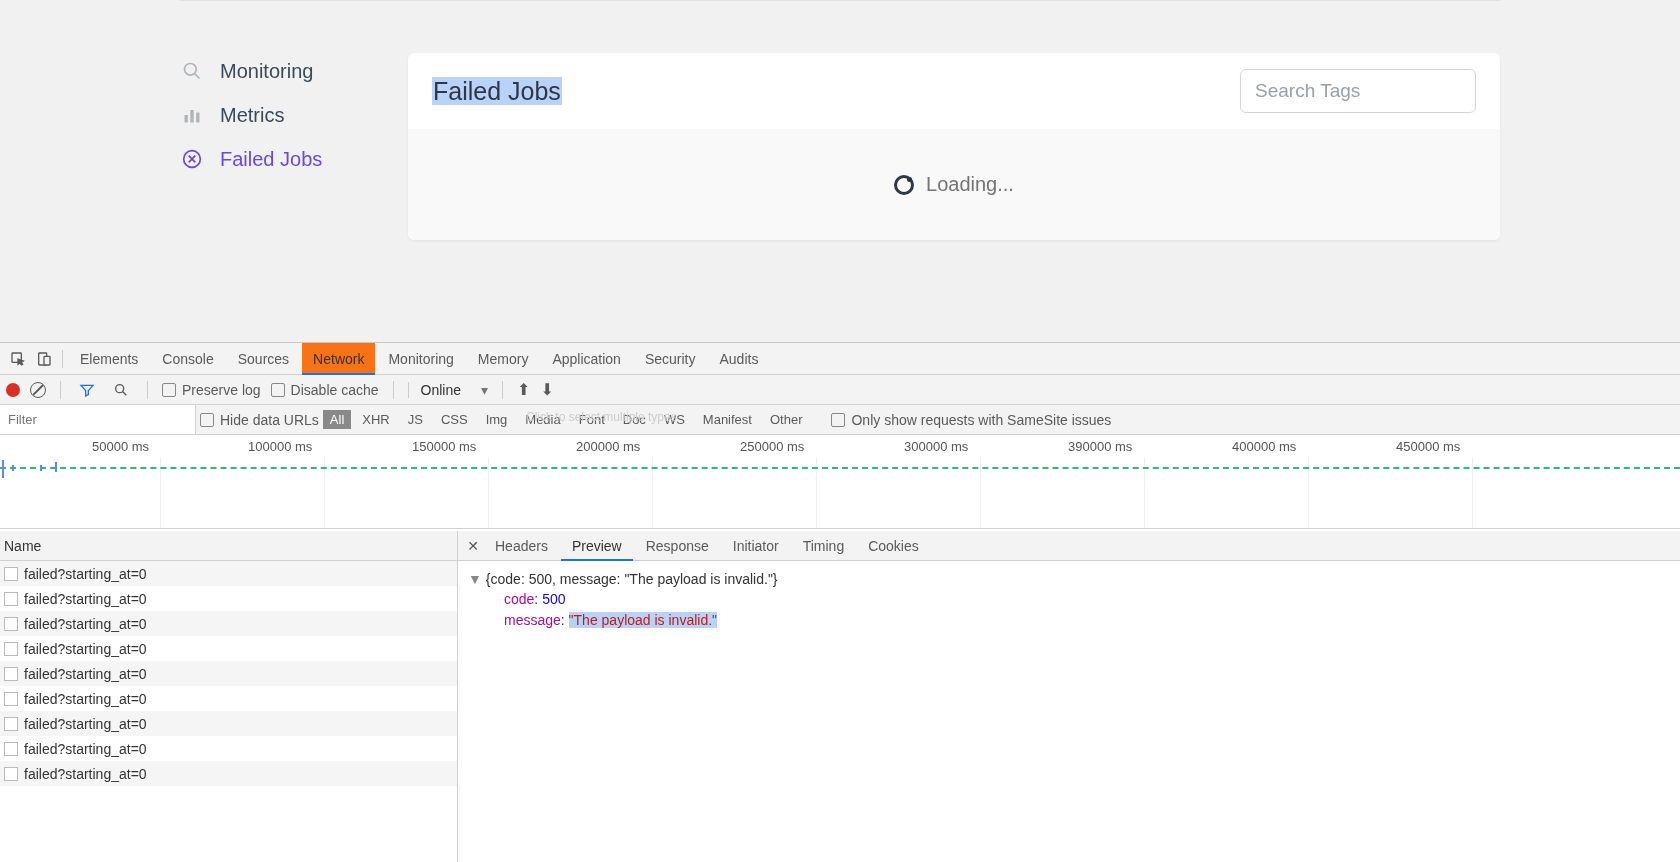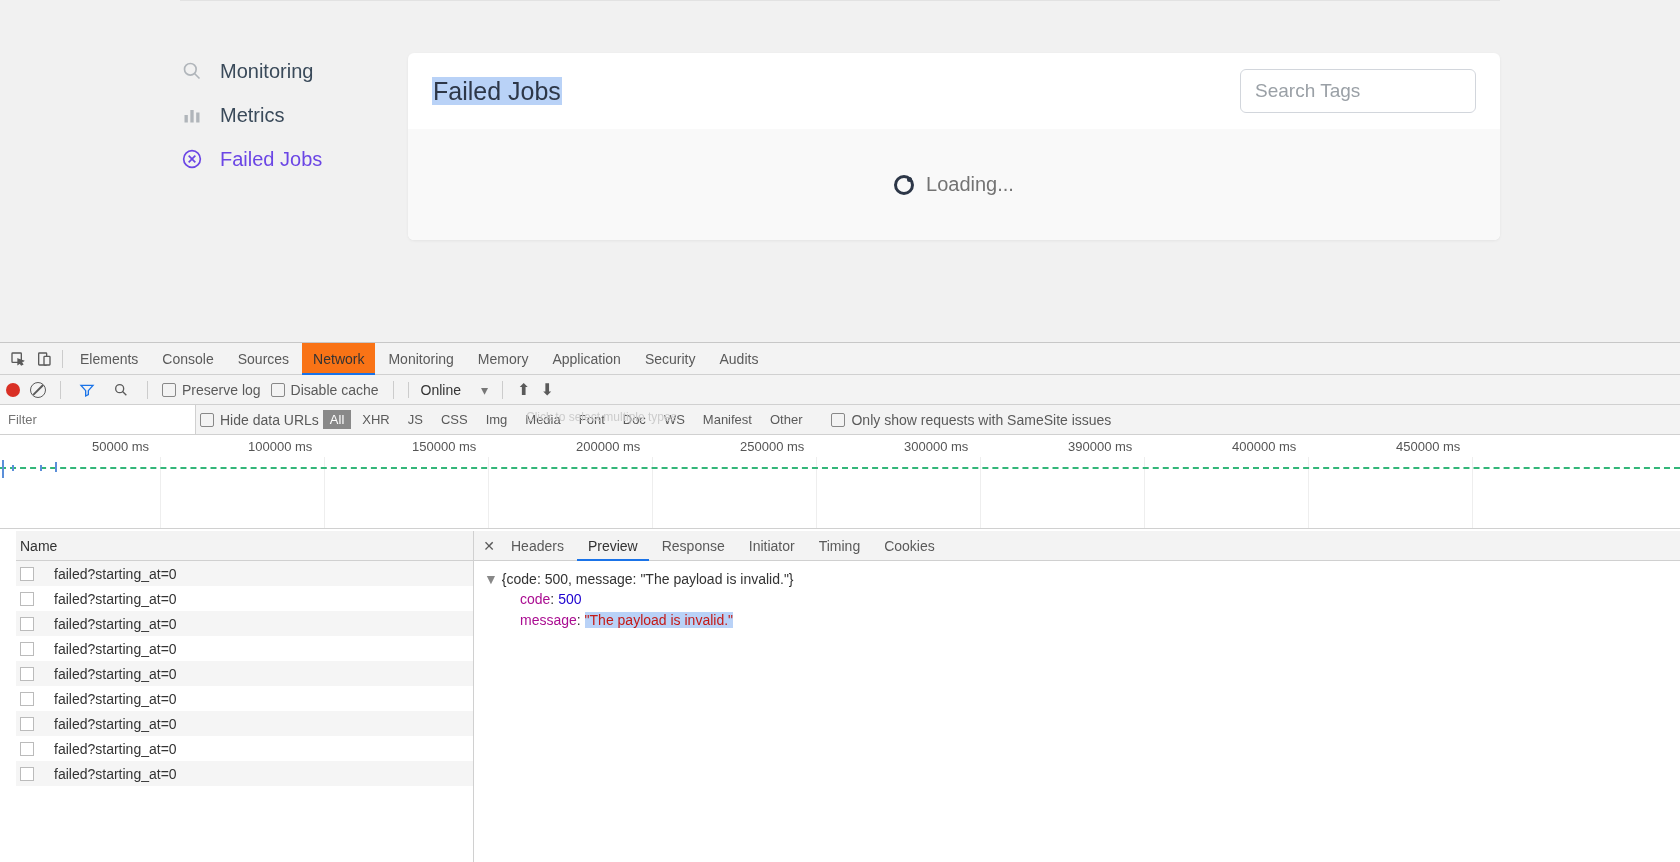--- a/index.html
+++ b/index.html
@@ -51,23 +51,23 @@
     .dt-hint { position: absolute; left: 520px; top: 5px; font-size: 12px; color: #ccc; pointer-events: none; white-space: nowrap; padding: 0 6px; }
 
     .dt-timeline { height: 94px; border-bottom: 1px solid #d0d0d0; position: relative; overflow: hidden; }
     .dt-time-labels { display: flex; height: 22px; font-size: 13px; color: #555; position: relative; }
     .dt-time-label { position: absolute; top: 4px; }
     .dt-time-tick { position: absolute; top: 22px; bottom: 0; width: 1px; background: #eee; }
     .dt-wave-green { position: absolute; left: 0; right: 0; top: 32px; height: 0; border-top: 2px dashed #33b679; }
     .dt-wave-point { position: absolute; top: 25px; width: 2px; height: 18px; background: #5b8fd9; }
 
     .dt-body { display: flex; position: absolute; left: 0; right: 0; top: 188px; bottom: 0; }
-    .dt-left { width: 458px; border-right: 1px solid #d0d0d0; overflow: hidden; margin-left: 16px; }
+    .dt-left { width: 458px; border-right: 1px solid #d0d0d0; overflow: hidden; }
     .dt-header-name { height: 30px; line-height: 30px; padding-left: 4px; border-bottom: 1px solid #d0d0d0; font-size: 14px; color: #333; background: #f3f3f3; }
-    .dt-row { display: flex; align-items: center; height: 25px; padding-left: 4px; gap: 20px; font-size: 14px; color: #333; }
+    .dt-row { display: flex; align-items: center; height: 25px; padding-left: 4px; gap: 6px; font-size: 14px; color: #333; }
     .dt-row:nth-child(odd) { background: #f5f5f5; }
     .dt-row-icon { width: 14px; height: 14px; border: 1px solid #bbb; background: #fff; }
 
     .dt-right { flex: 1; display: flex; flex-direction: column; }
     .dt-right-tabs { display: flex; align-items: center; height: 30px; border-bottom: 1px solid #d0d0d0; gap: 2px; padding-left: 6px; background: #f3f3f3; }
     .dt-x { width: 18px; height: 18px; display: flex; align-items: center; justify-content: center; color: #5a5a5a; cursor: pointer; font-size: 14px; }
     .dt-right-tab { padding: 0 11px; height: 30px; line-height: 30px; color: #5a5a5a; cursor: pointer; }
     .dt-right-tab.active { color: #333; border-bottom: 2px solid #1a73e8; }
     .dt-preview { padding: 8px 10px; font-family: Menlo, Consolas, monospace; font-size: 14px; line-height: 1.45; }
     .dt-preview .tri { color: #888; margin-right: 4px; }

